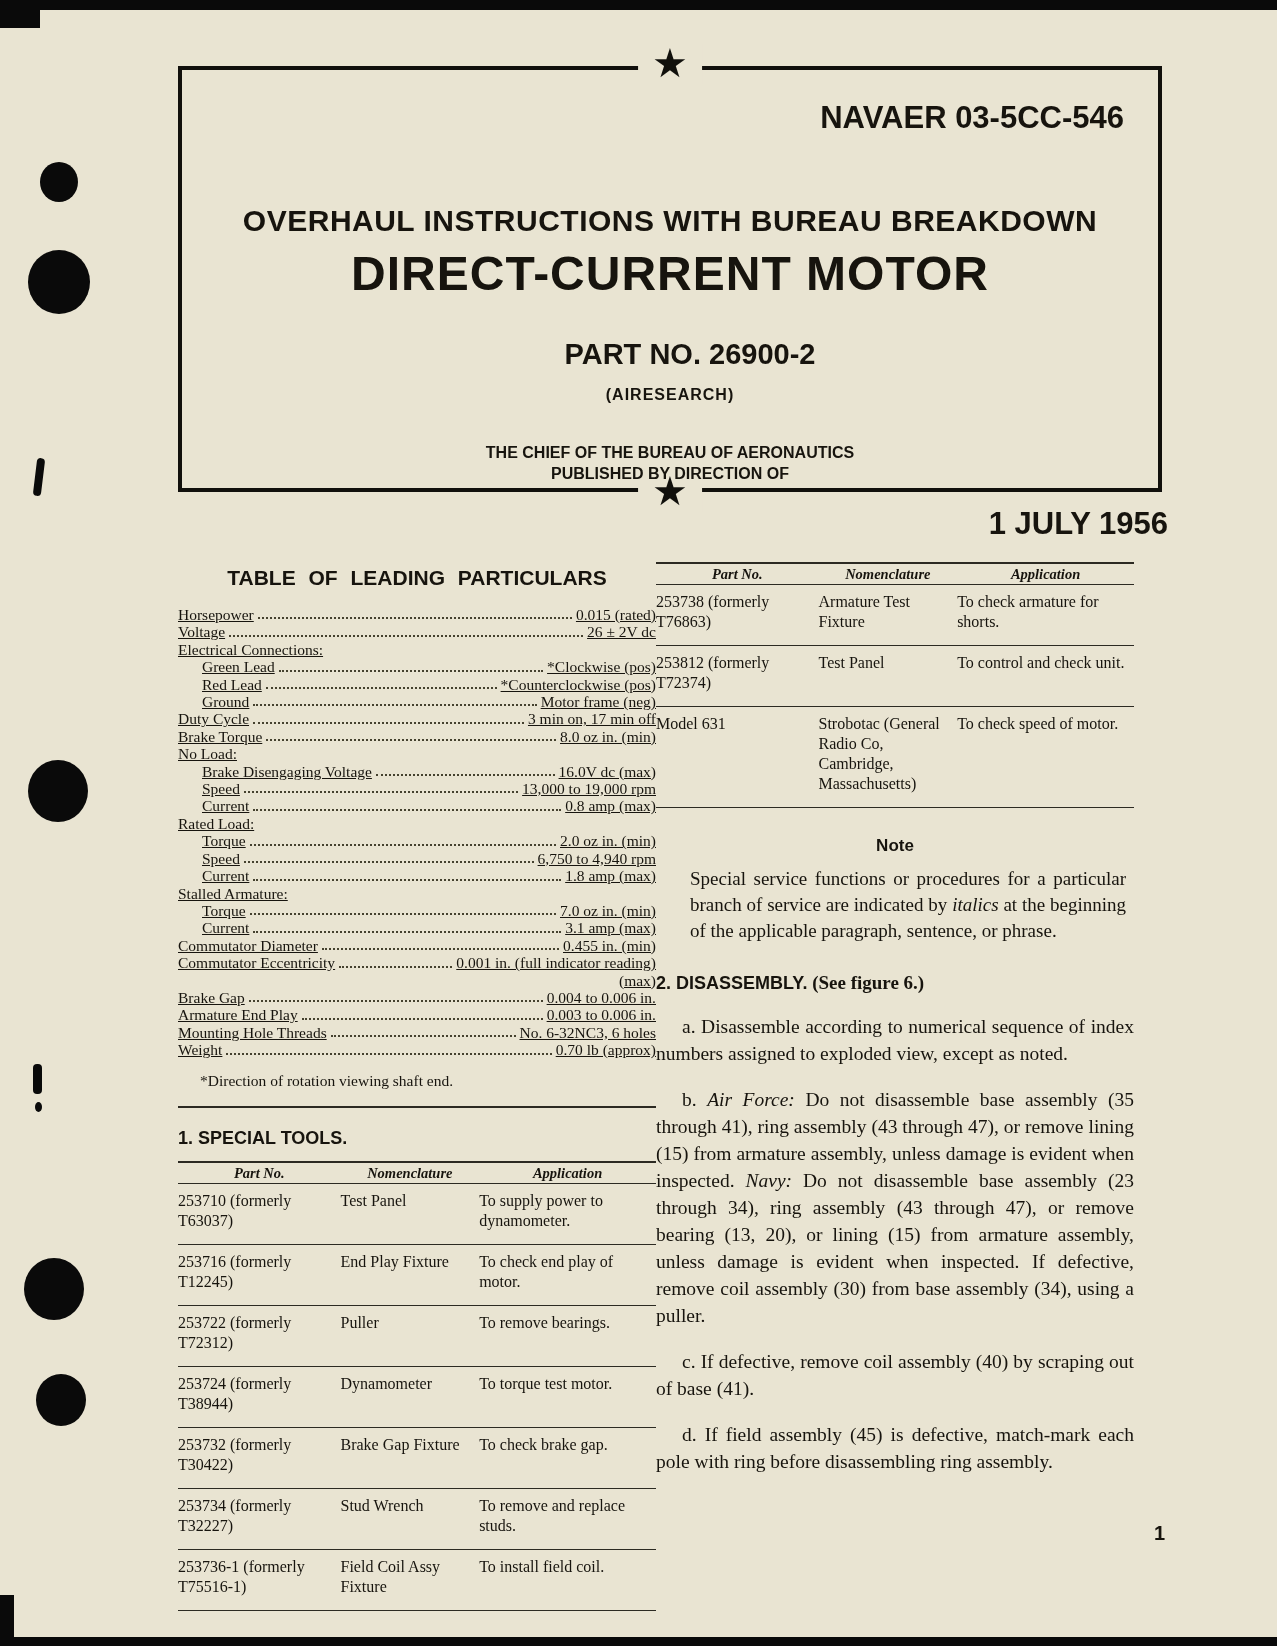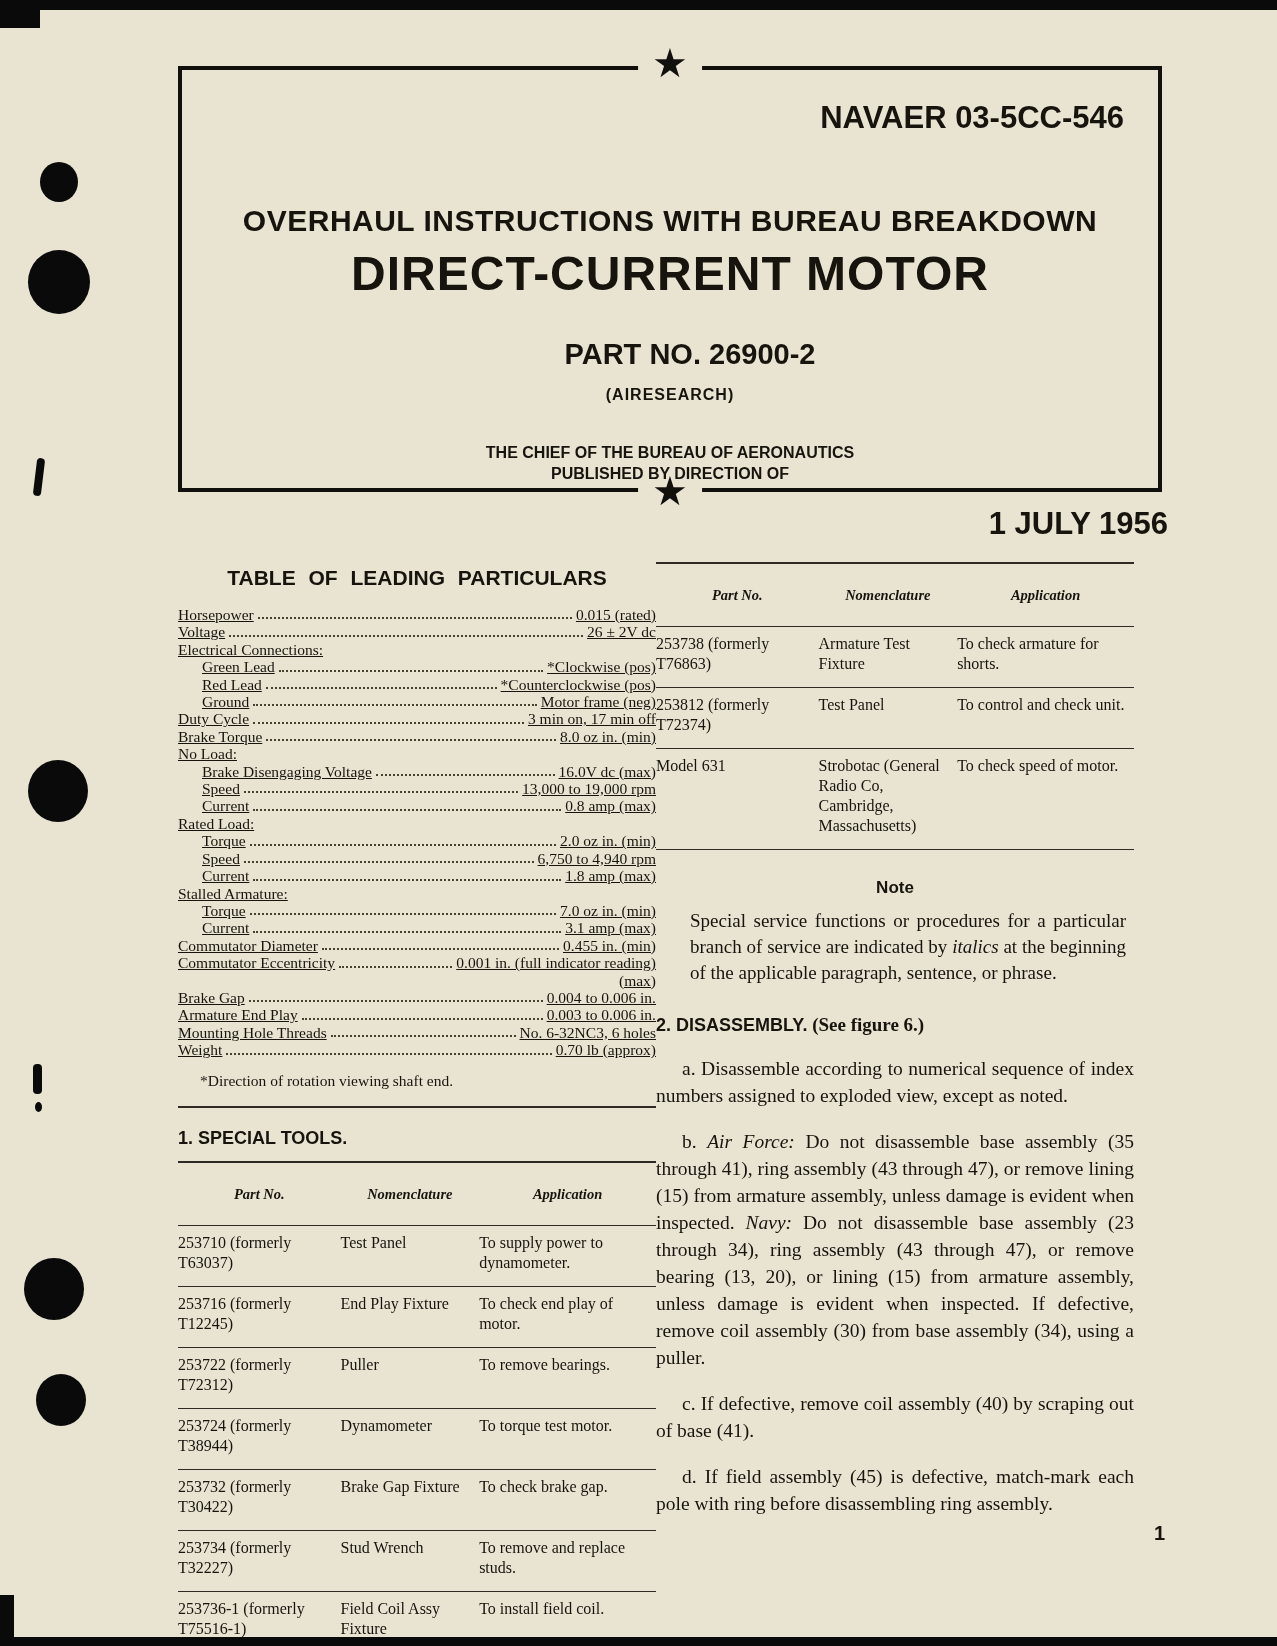--- a/index.html
+++ b/index.html
@@ -88,21 +88,21 @@
   .lp-row.grp .lp-dots { border-bottom: none; }
   .lp-row.valonly .lp-value { margin-left: auto; }
   .lp-footnote { margin-top: 13px; padding-left: 22px; font-size: 15.5px; }
   .col-rule { border: none; border-top: 2px solid #2c2a22; margin: 16px 0 0; }
 
   
   .st-heading { margin: 20px 0 12px; font-family: "Liberation Sans", sans-serif; font-weight: bold; font-size: 18px; }
   .tools-table { width: 100%; border-collapse: collapse; font-size: 16px; line-height: 20px; }
   .tools-table th {
     border-top: 2px solid #2c2a22; border-bottom: 1.5px solid #2c2a22;
-    font-style: italic; font-weight: bold; font-size: 14.5px; padding: 21px 2px; text-align: center;
+    font-style: italic; font-weight: bold; font-size: 14.5px; padding: 0 2px; text-align: center;
   }
   .tools-table td { border-bottom: 1.2px solid #2c2a22; vertical-align: top; padding: 7px 6px 13px 0; }
   .tools-table td:nth-child(1), .tools-table th:nth-child(1) { width: 34%; }
   .tools-table td:nth-child(2), .tools-table th:nth-child(2) { width: 29%; }
   .tools-table td:nth-child(3), .tools-table th:nth-child(3) { width: 37%; }
   .tools-table-cont td { }
 
   
   .note-heading { margin: 28px 0 10px; text-align: center; font-family: "Liberation Sans", sans-serif; font-weight: bold; font-size: 17px; }
   .note-text { margin: 0 8px 0 34px; text-align: justify; font-size: 19px; line-height: 26px; }

